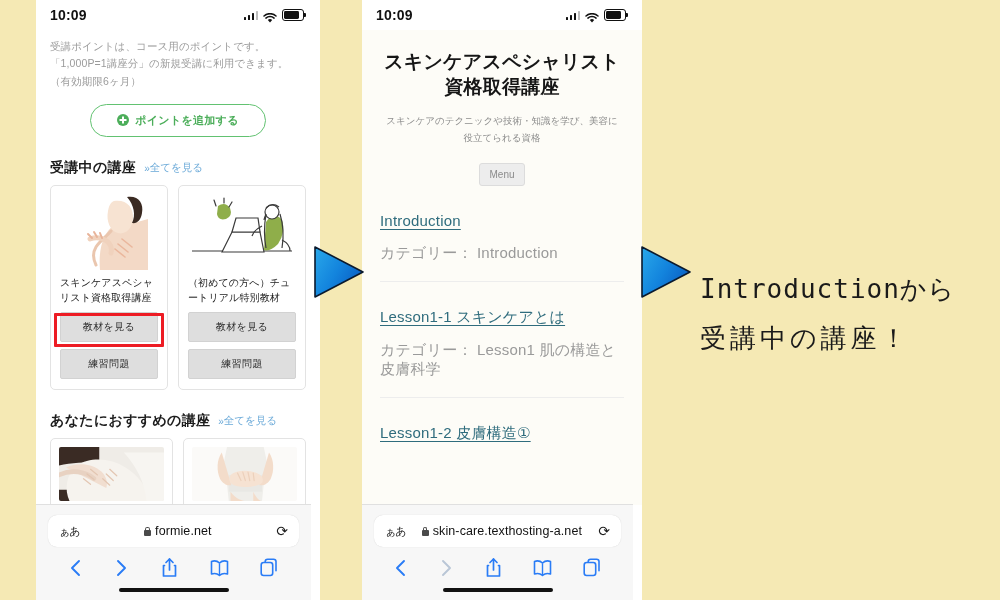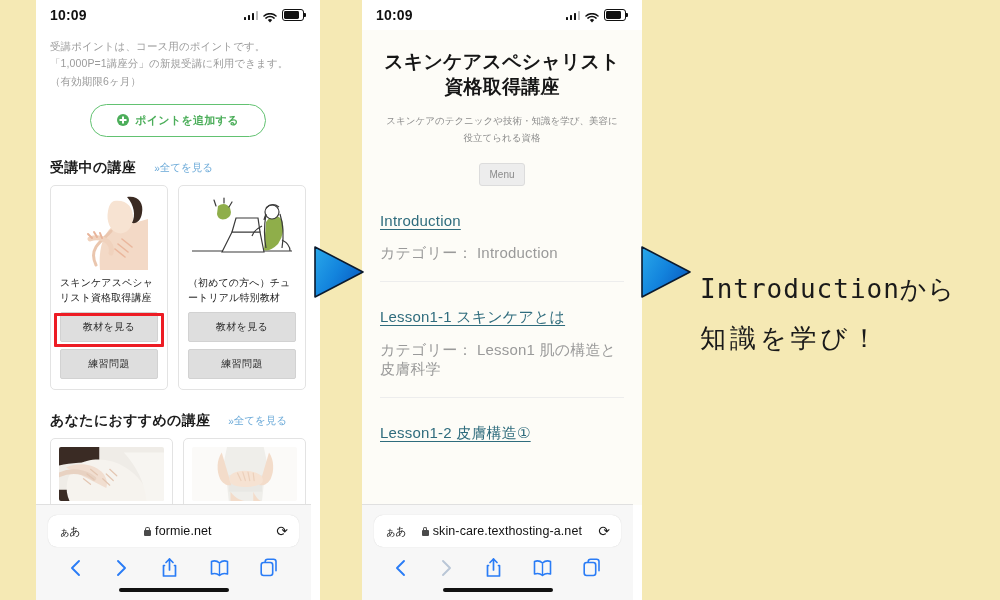--- a/index.html
+++ b/index.html
@@ -52,21 +52,21 @@
   }
   .plus-badge{
     width:12px;height:12px;border-radius:50%;background:#4cae5a;position:relative;flex:0 0 auto;
   }
   .plus-badge::before,.plus-badge::after{
     content:"";position:absolute;background:#fff;left:50%;top:50%;transform:translate(-50%,-50%);
   }
   .plus-badge::before{width:7px;height:2px;}
   .plus-badge::after{width:2px;height:7px;}
 
-  .sec-head{display:flex;align-items:baseline;gap:18px;margin:22px 0 8px 0;}
+  .sec-head{display:flex;align-items:baseline;gap:8px;margin:22px 0 8px 0;}
   .sec-title{font-size:14px;font-weight:bold;color:#1c1c1c;letter-spacing:.3px;}
   .sec-all{font-size:10.5px;color:#6aa9d8;display:flex;align-items:center;gap:2px;}
   .chev2{font-size:10px;color:#6aa9d8;letter-spacing:-2px;}
 
   .cards{display:flex;gap:10px;}
   .card{
     flex:1;border:1px solid #e3e3e3;border-radius:5px;background:#fff;
     padding:9px 9px 10px 9px;box-sizing:border-box;
   }
   .thumb{height:75px;display:flex;align-items:center;justify-content:center;overflow:hidden;}
@@ -452,16 +452,16 @@
           <stop offset="55%" stop-color="#1384dd"></stop>
           <stop offset="100%" stop-color="#0a5fc4"></stop>
         </linearGradient>
       </defs>
       <path d="M2 3 L50 28 L2 53 Z" fill="url(#ag2)" stroke="#0b1a2e" stroke-width="1.6" stroke-linejoin="round"></path>
     </svg>
   </div>
 
   <div class="hand">
     <div class="hand-l1">Introductionから</div>
-    <div class="hand-l2">知識を学び！</div>
+    <div class="hand-l2">受講中の講座！</div>
   </div>
 
 </div>
 
 </body></html>

